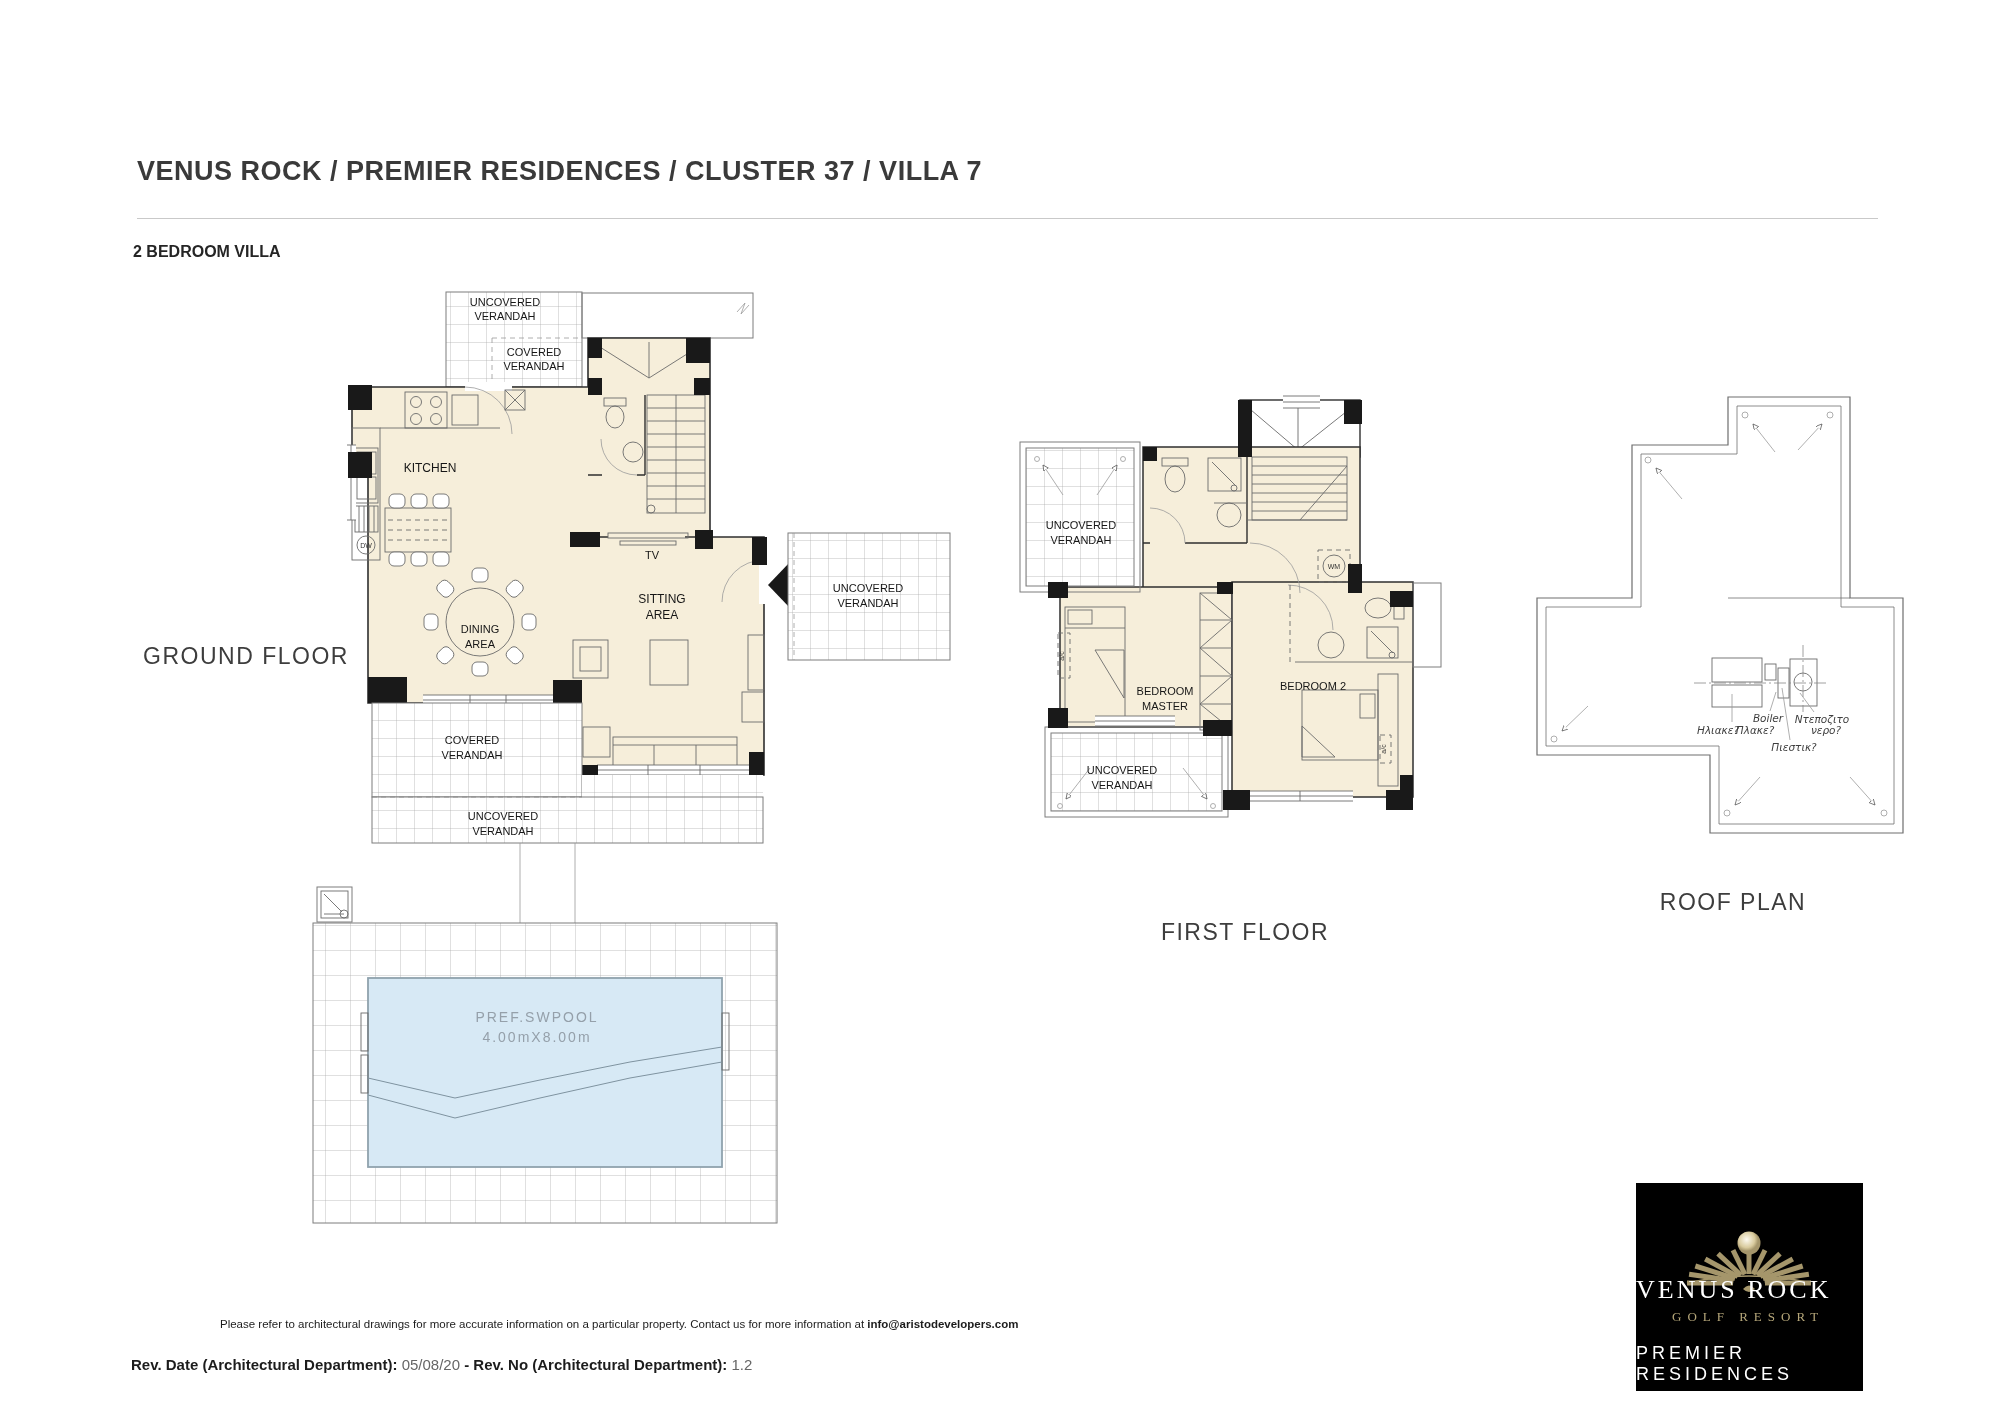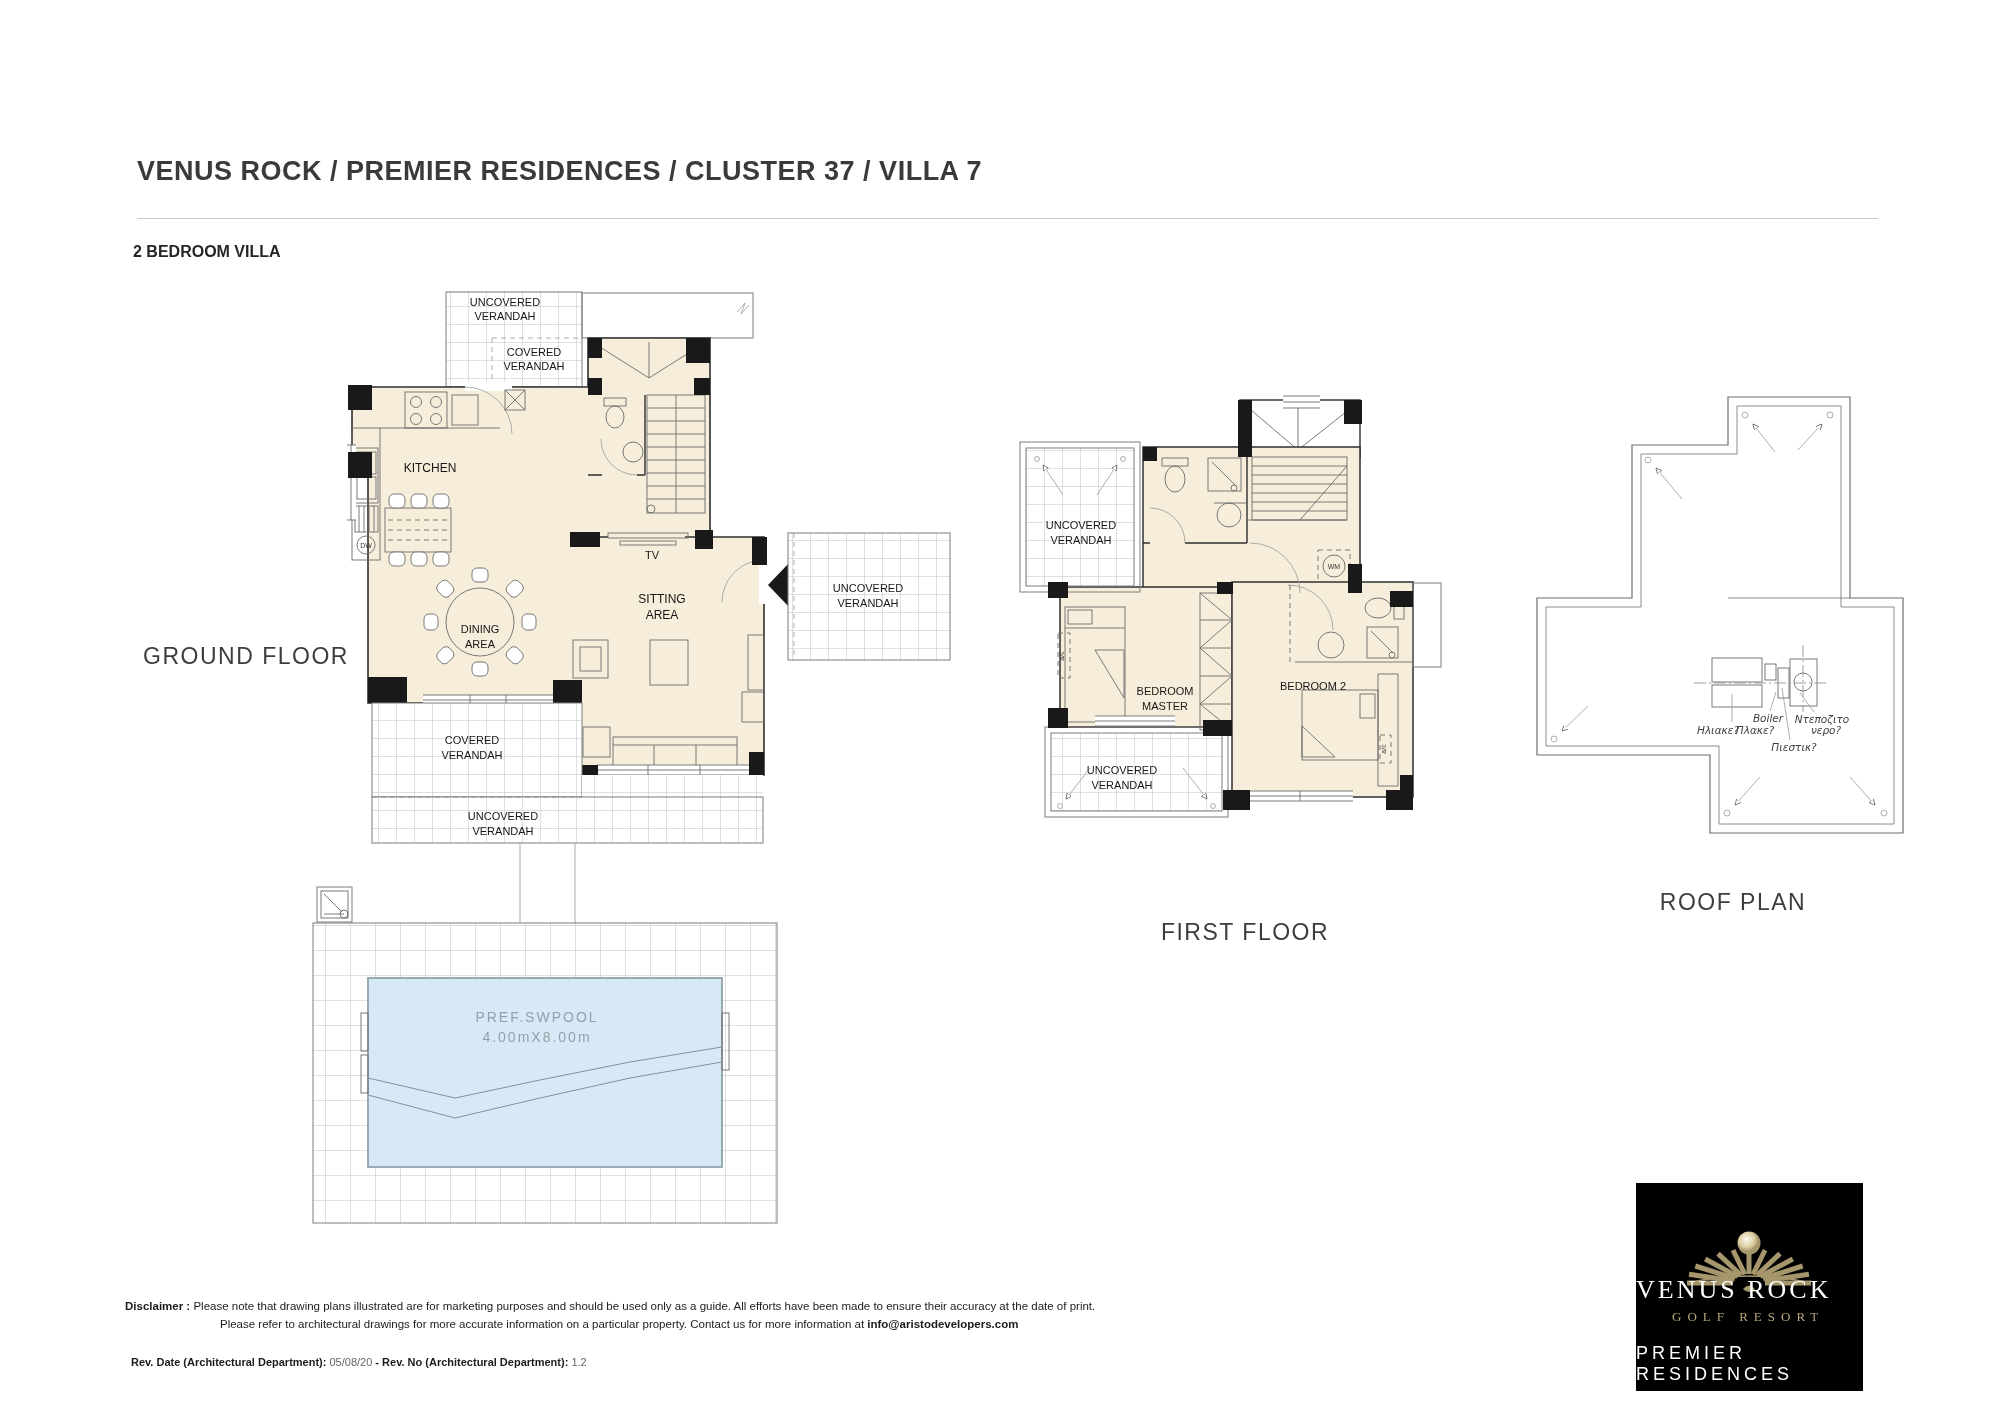--- a/index.html
+++ b/index.html
@@ -21,21 +21,21 @@
   .wh{fill:#ffffff;stroke:none;}
   .lbl{font-size:11px;text-anchor:middle;fill:#161616;}
   .rlbl{font-size:12px;text-anchor:middle;fill:#161616;}
   .ftitle{font-size:23px;letter-spacing:1.5px;text-anchor:middle;fill:#3d3d3d;}
   .greek{font-family:"DejaVu Sans",sans-serif;font-style:italic;font-size:10.5px;text-anchor:middle;fill:#3f3f3f;}
   .pooltxt{font-size:14px;letter-spacing:2px;text-anchor:middle;fill:#95a0aa;}
   .tiny{font-size:7px;text-anchor:middle;fill:#333;}
   
   #disc1{left:125px;top:1300px;font-size:11.5px;}
   #disc2{left:220px;top:1318px;font-size:11.5px;}
-  #revline{left:131px;top:1356px;font-size:11px;}
+  #revline{left:131px;top:1356px;font-size:15px;}
   .b{font-weight:bold;}
   .dim{color:#666;}
   
   #logo{left:1636px;top:1183px;width:227px;height:208px;background:#000000;text-align:left;}
   #logo .brand{position:absolute;left:0;width:227px;top:92px;font-family:"Liberation Serif",serif;
                font-size:26px;letter-spacing:3px;color:#ffffff;}
   #logo .tag{position:absolute;left:0;width:227px;top:126px;font-family:"Liberation Serif",serif;
              font-size:13px;letter-spacing:6px;color:#b5a679;margin-left:36px;}
   #logo .div2{position:absolute;left:0;width:227px;top:160px;font-family:Liberation Sans, sans-serif;
               font-size:18px;letter-spacing:4px;color:#ffffff;}
@@ -365,24 +365,20 @@
       <text x="1768" y="722" class="greek">Boiler</text>
       <text x="1718" y="734" class="greek">Ηλιακε?</text>
       <text x="1755" y="734" class="greek">Πλακε?</text>
       <text x="1822" y="723" class="greek">Ντεποζιτο</text>
       <text x="1826" y="734" class="greek">νερο?</text>
       <text x="1794" y="751" class="greek">Πιεστικ?</text>
       <text x="1733" y="910" class="ftitle">ROOF PLAN</text>
     </g>
   </svg>
 
-  <div class="abs" id="disc1">
-    <span class="b">Disclaimer :</span>
-    <span>Please note that drawing plans illustrated are for marketing purposes and should be used only as a guide. All efforts have been made to ensure their accuracy at the date of print.</span>
-  </div>
   <div class="abs" id="disc2">
     <span>Please refer to architectural drawings for more accurate information on a particular property. Contact us for more information at</span>
     <span class="b">info@aristodevelopers.com</span>
   </div>
   <div class="abs" id="revline">
     <span class="b">Rev. Date (Architectural Department):</span>
     <span class="dim">05/08/20</span>
     <span class="b">-</span>
     <span class="b">Rev. No (Architectural Department):</span>
     <span class="dim">1.2</span>

